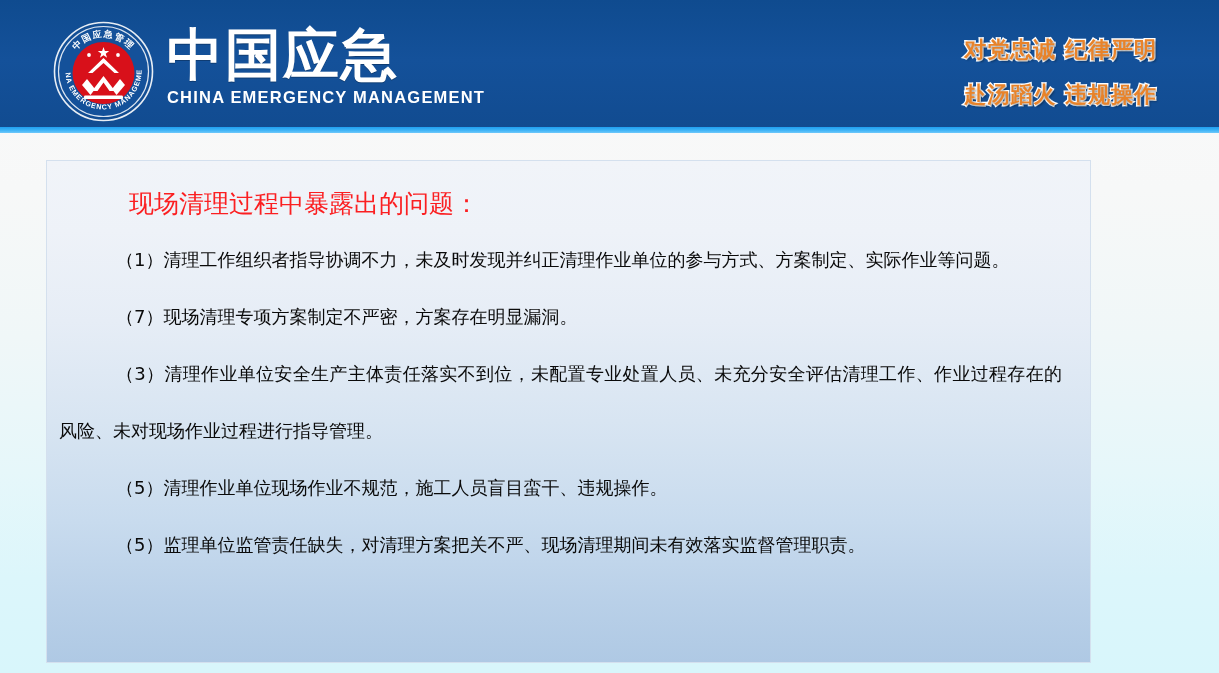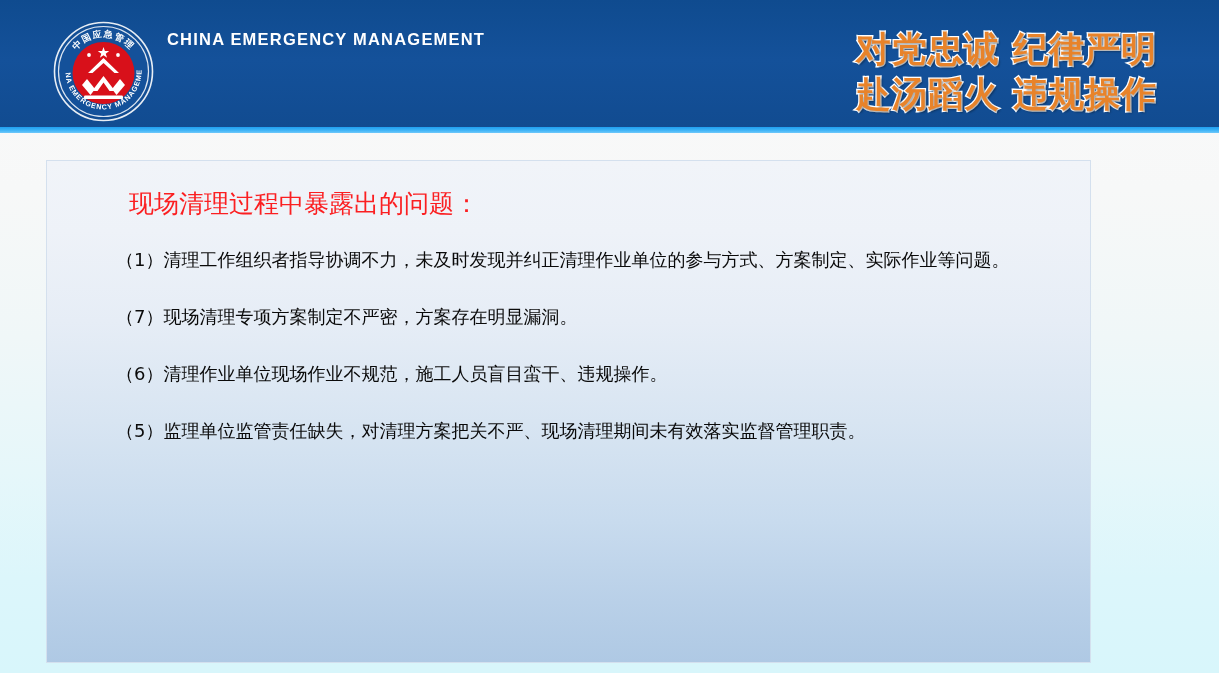--- a/index.html
+++ b/index.html
@@ -88,21 +88,21 @@
 
   
   .slogan {
     position: absolute;
     right: 62px;
     top: 27px;
     text-align: left;
   }
   .slogan-line {
     font-family: "DejaVu Sans", "Liberation Sans", sans-serif;
-    font-size: 35px;
+    font-size: 22px;
     font-weight: 700;
     color: #e8832a;
     letter-spacing: 1px;
     line-height: 45px;
     white-space: nowrap;
     -webkit-text-stroke: 2.6px #ffffff;
     paint-order: stroke fill;
     text-shadow: 2px 2px 2px rgba(0,0,0,0.32);
   }
 
@@ -190,37 +190,39 @@
           <path d="M50.5 37 L66 52 L61.5 52 L50.5 42 L39.5 52 L35 52 Z"></path>
           <path d="M50.5 55 L62 70 L56.5 70 L50.5 61.5 L44.5 70 L39 70 Z"></path>
           <path d="M34 58 L42 68 L37.5 74 L29 64 Z"></path>
           <path d="M67 58 L59 68 L63.5 74 L72 64 Z"></path>
           <rect x="31" y="74.5" width="39" height="3.6" rx="1.2"></rect>
         </g>
       </svg>
     </div>
 
     <div class="wordmark">
+      <div class="wordmark-cn">中国应急</div>
       <div class="wordmark-en">CHINA EMERGENCY MANAGEMENT</div>
     </div>
 
     <div class="slogan">
       <div class="slogan-line">对党忠诚 纪律严明</div>
       <div class="slogan-line">赴汤蹈火 违规操作</div>
     </div>
 
     <div class="header-accent"></div>
   </div>
 
   <div class="panel">
     <div class="panel-inner">
 
       <div class="section-title">现场清理过程中暴露出的问题：</div>
 
       <p class="para">（1）清理工作组织者指导协调不力，未及时发现并纠正清理作业单位的参与方式、方案制定、实际作业等问题。</p>
       <p class="para">（7）现场清理专项方案制定不严密，方案存在明显漏洞。</p>
-      <p class="para">（6）清理作业单位现场作业不规范，施工人员盲目蛮干、违规操作。</p>
+      <p class="para">（3）清理作业单位安全生产主体责任落实不到位，未配置专业处置人员、未充分安全评估清理工作、作业过程存在的风险、未对现场作业过程进行指导管理。</p>
+      <p class="para">（5）清理作业单位现场作业不规范，施工人员盲目蛮干、违规操作。</p>
       <p class="para">（5）监理单位监管责任缺失，对清理方案把关不严、现场清理期间未有效落实监督管理职责。</p>
 
     </div>
   </div>
 
 </div>
 
 </body></html>

